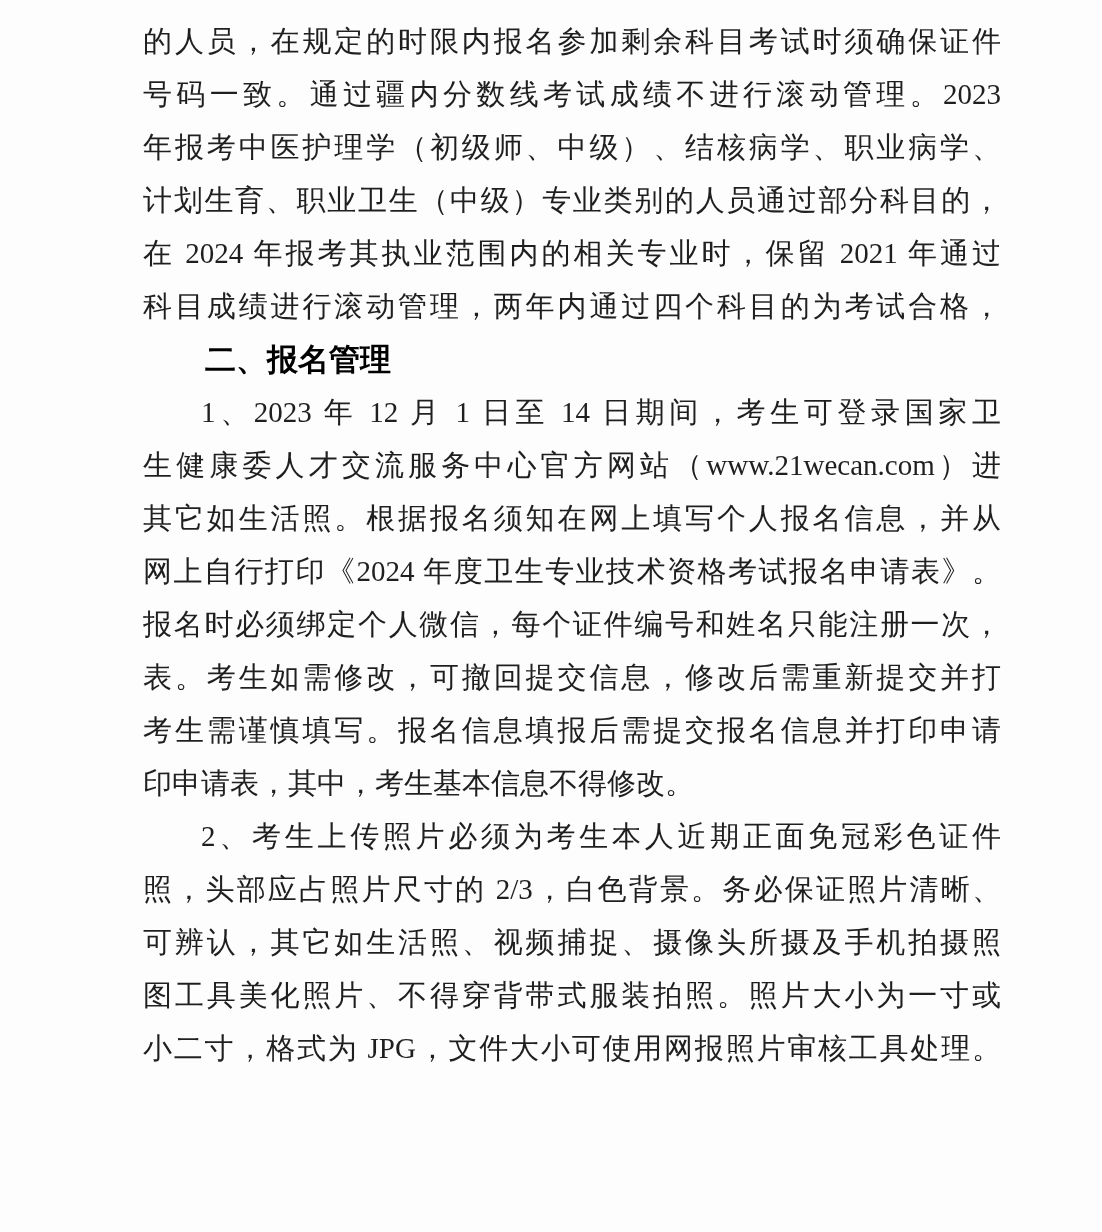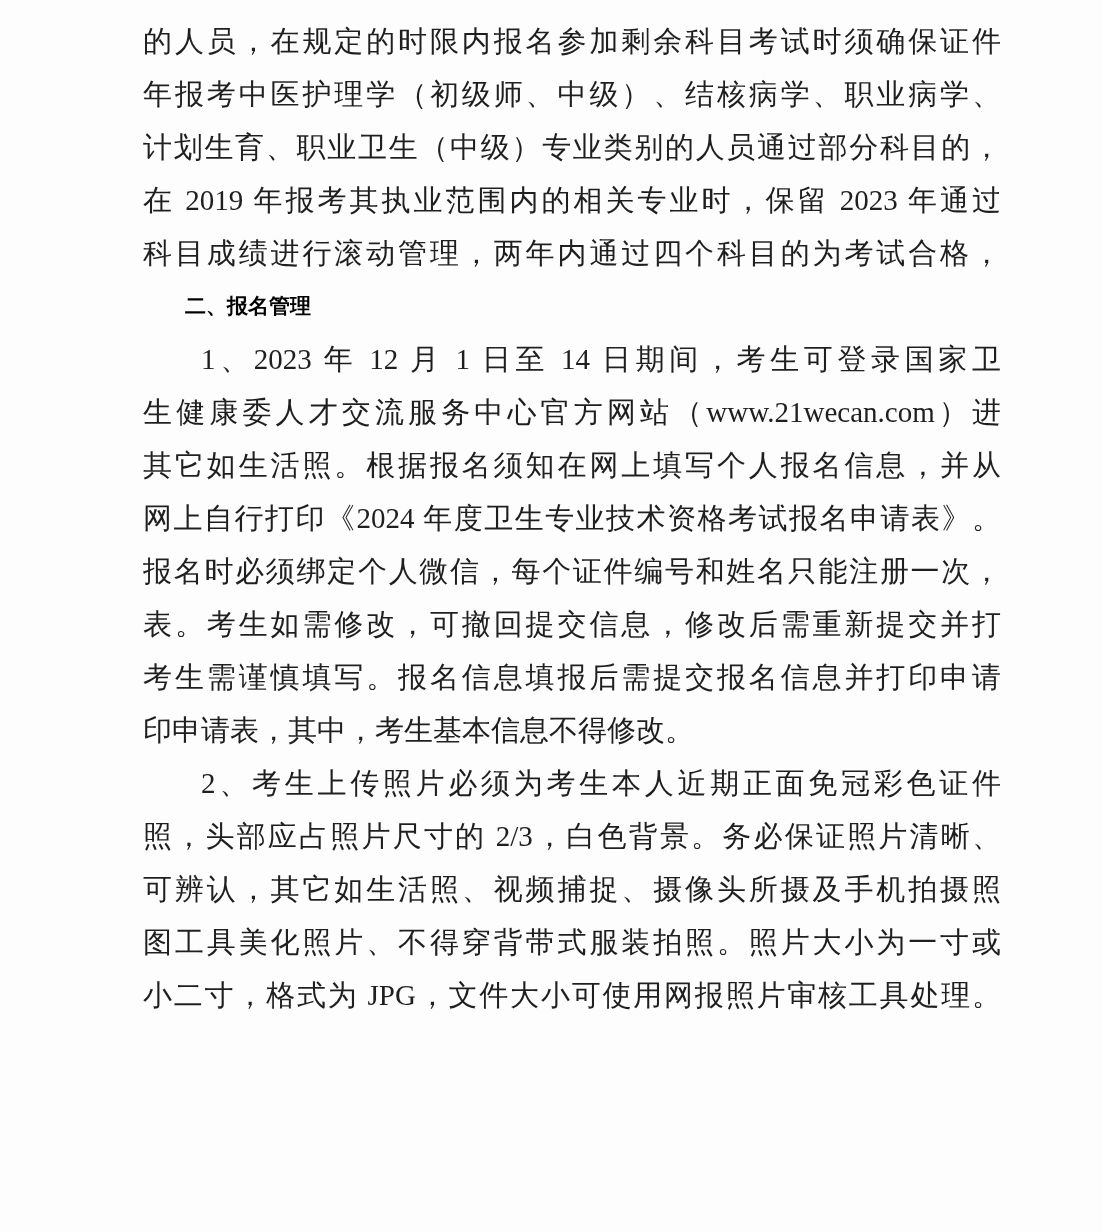--- a/index.html
+++ b/index.html
@@ -30,40 +30,41 @@
     .line.lastline {
       text-align-last: left;
       white-space: normal;
     }
     .line.indent {
       text-indent: 2em;
     }
     .heading {
       height: 53px;
       line-height: 53px;
-      font-size: 21px;
+      font-size: 31px;
       font-weight: bold;
       color: #000000;
       text-indent: 2em;
       text-align: left;
       text-align-last: left;
     }
     .heading.sub {
       text-indent: 1.6em;
     }
   </style>
 </head>
 <body>
 
 <div class="page">
 
   <div class="line">的人员，在规定的时限内报名参加剩余科目考试时须确保证件</div>
+  <div class="line">号码一致。通过疆内分数线考试成绩不进行滚动管理。2023</div>
   <div class="line">年报考中医护理学（初级师、中级）、结核病学、职业病学、</div>
   <div class="line">计划生育、职业卫生（中级）专业类别的人员通过部分科目的，</div>
-  <div class="line">在 2019 年报考其执业范围内的相关专业时，保留 2023 年通过</div>
+  <div class="line">在 2024 年报考其执业范围内的相关专业时，保留 2021 年通过</div>
   <div class="line">科目成绩进行滚动管理，两年内通过四个科目的为考试合格，</div>
 
   <div class="heading">二、报名管理</div>
 
 
   <div class="line indent">1、2023 年 12 月 1 日至 14 日期间，考生可登录国家卫</div>
   <div class="line">生健康委人才交流服务中心官方网站（www.21wecan.com）进</div>
   <div class="line">其它如生活照。根据报名须知在网上填写个人报名信息，并从</div>
   <div class="line">网上自行打印《2024 年度卫生专业技术资格考试报名申请表》。</div>
   <div class="line">报名时必须绑定个人微信，每个证件编号和姓名只能注册一次，</div>

